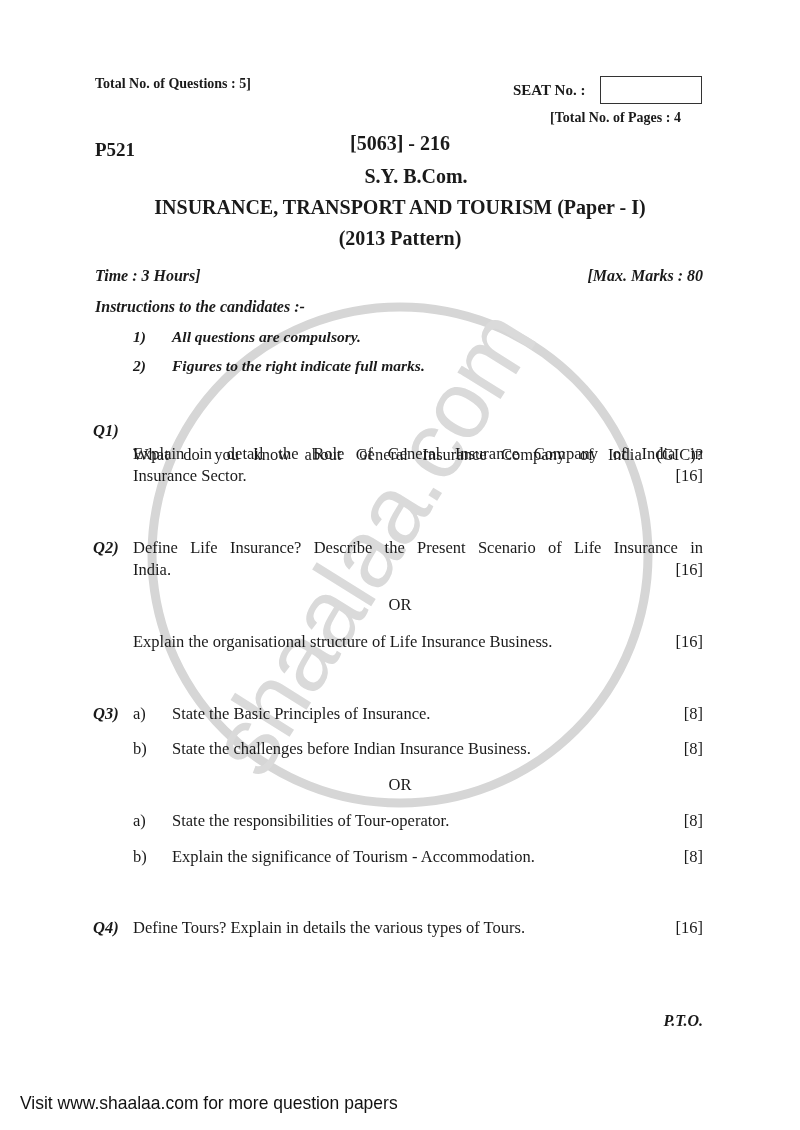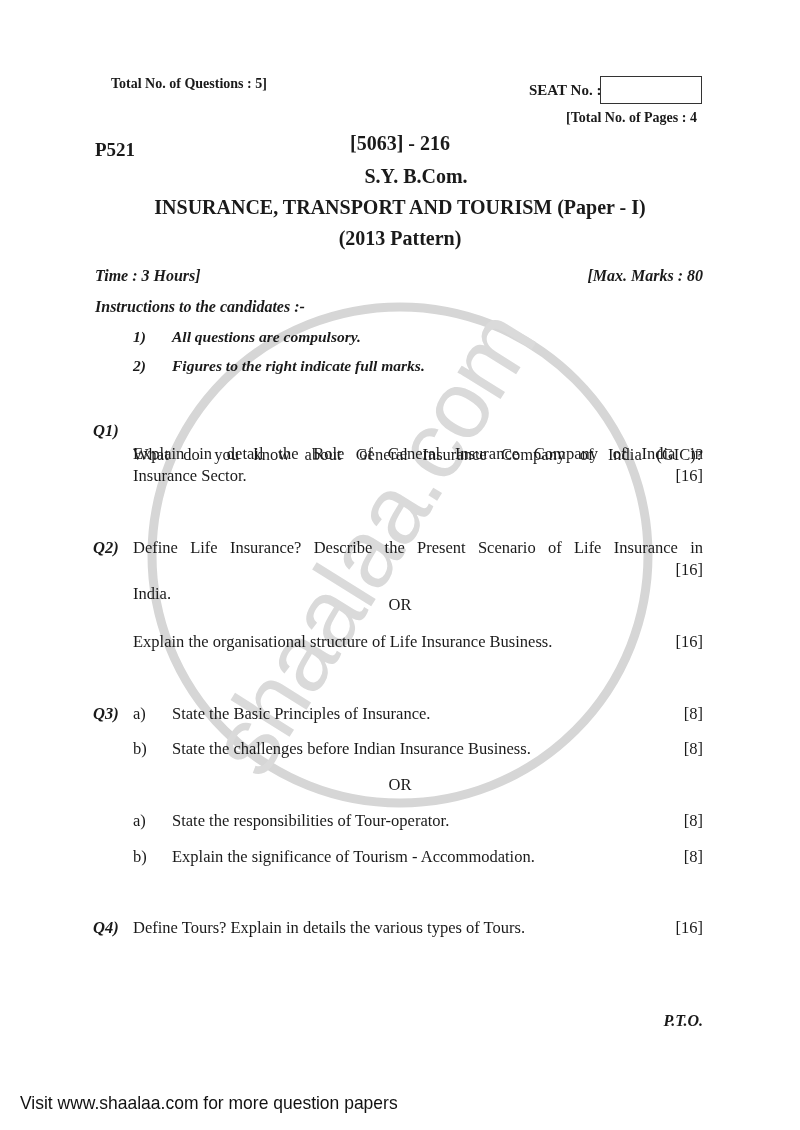--- a/index.html
+++ b/index.html
@@ -1,21 +1,21 @@
 <!DOCTYPE html>
 <html><head>
 <meta charset="utf-8">
 <style>
   html, body { margin:0; padding:0; background:#ffffff; }
   body { width:800px; height:1130px; position:relative; overflow:hidden;
          font-family:"Liberation Serif", "DejaVu Serif", serif; color:#1a1a1a; }
   .abs { position:absolute; }
   .b { font-weight:bold; }
   .i { font-style:italic; }
-  .hdr-small { font-size:14px; font-weight:bold;margin-left:16px; }
+  .hdr-small { font-size:14px; font-weight:bold; }
   .seat-box { position:absolute; left:600px; top:76px; width:102px; height:28px; border:1.5px solid #333; box-sizing:border-box; }
   .center { left:0; width:800px; text-align:center; font-weight:bold; }
   .body-text { font-size:16.5px; line-height:22.5px; }
   .marks { right:97px; font-weight:normal; font-size:16.5px; }
   .qnum { font-style:italic; font-weight:bold; }
   .justify { text-align:justify; text-align-last:left;margin-top:24px; }
   .watermark { position:absolute; left:0; top:0; width:800px; height:1130px; pointer-events:none; }
   .footer { font-family:"Liberation Sans", "DejaVu Sans", sans-serif; font-size:19px; color:#111; transform:scaleX(0.92); transform-origin:left top; }
 </style>
 </head>
@@ -49,21 +49,21 @@
 <div class="abs body-text qnum" style="left:93px; top:420px;">Q1)</div>
 <div class="abs body-text justify" style="left:133px; top:420px; width:570px;">
     <span style="display:block;text-align:justify;text-align-last:justify;">What do you know about General Insurance Company of India (GIC)?</span>
   </div>
 <div class="abs body-text" style="left:133px; top:443px; width:570px; text-align:justify; text-align-last:justify;">Explain in detail the Role of General Insurance Company of India in</div>
 <div class="abs body-text" style="left:133px; top:465px;">Insurance Sector.</div>
 <div class="abs marks body-text" style="top:465px;">[16]</div>
 
 <div class="abs body-text qnum" style="left:93px; top:537px;">Q2)</div>
 <div class="abs body-text" style="left:133px; top:537px; width:570px; text-align:justify; text-align-last:justify;">Define Life Insurance? Describe the Present Scenario of Life Insurance in</div>
-<div class="abs body-text" style="left:133px; top:559px;margin-top:24px;">India.</div>
+<div class="abs body-text" style="left:133px; top:559px;">India.</div>
 <div class="abs marks body-text" style="top:559px;">[16]</div>
 <div class="abs body-text" style="left:0; width:800px; text-align:center; top:594px;">OR</div>
 <div class="abs body-text" style="left:133px; top:631px;">Explain the organisational structure of Life Insurance Business.</div>
 <div class="abs marks body-text" style="top:631px;">[16]</div>
 
 <div class="abs body-text qnum" style="left:93px; top:703px;">Q3)</div>
 <div class="abs body-text" style="left:133px; top:703px;">a)</div>
 <div class="abs body-text" style="left:172px; top:703px;">State the Basic Principles of Insurance.</div>
 <div class="abs marks body-text" style="top:703px;">[8]</div>
 

